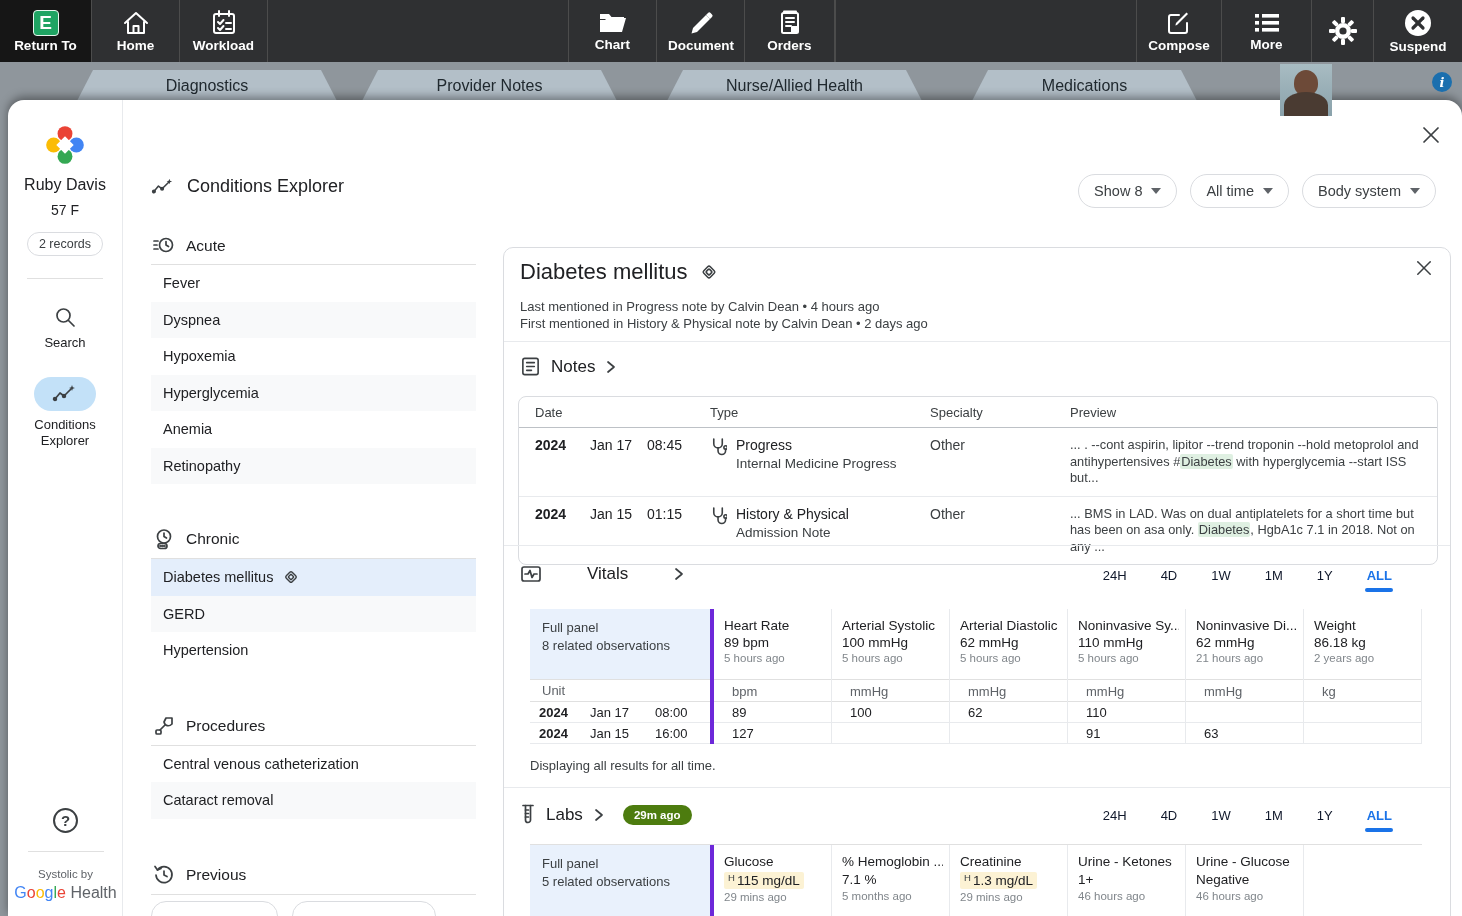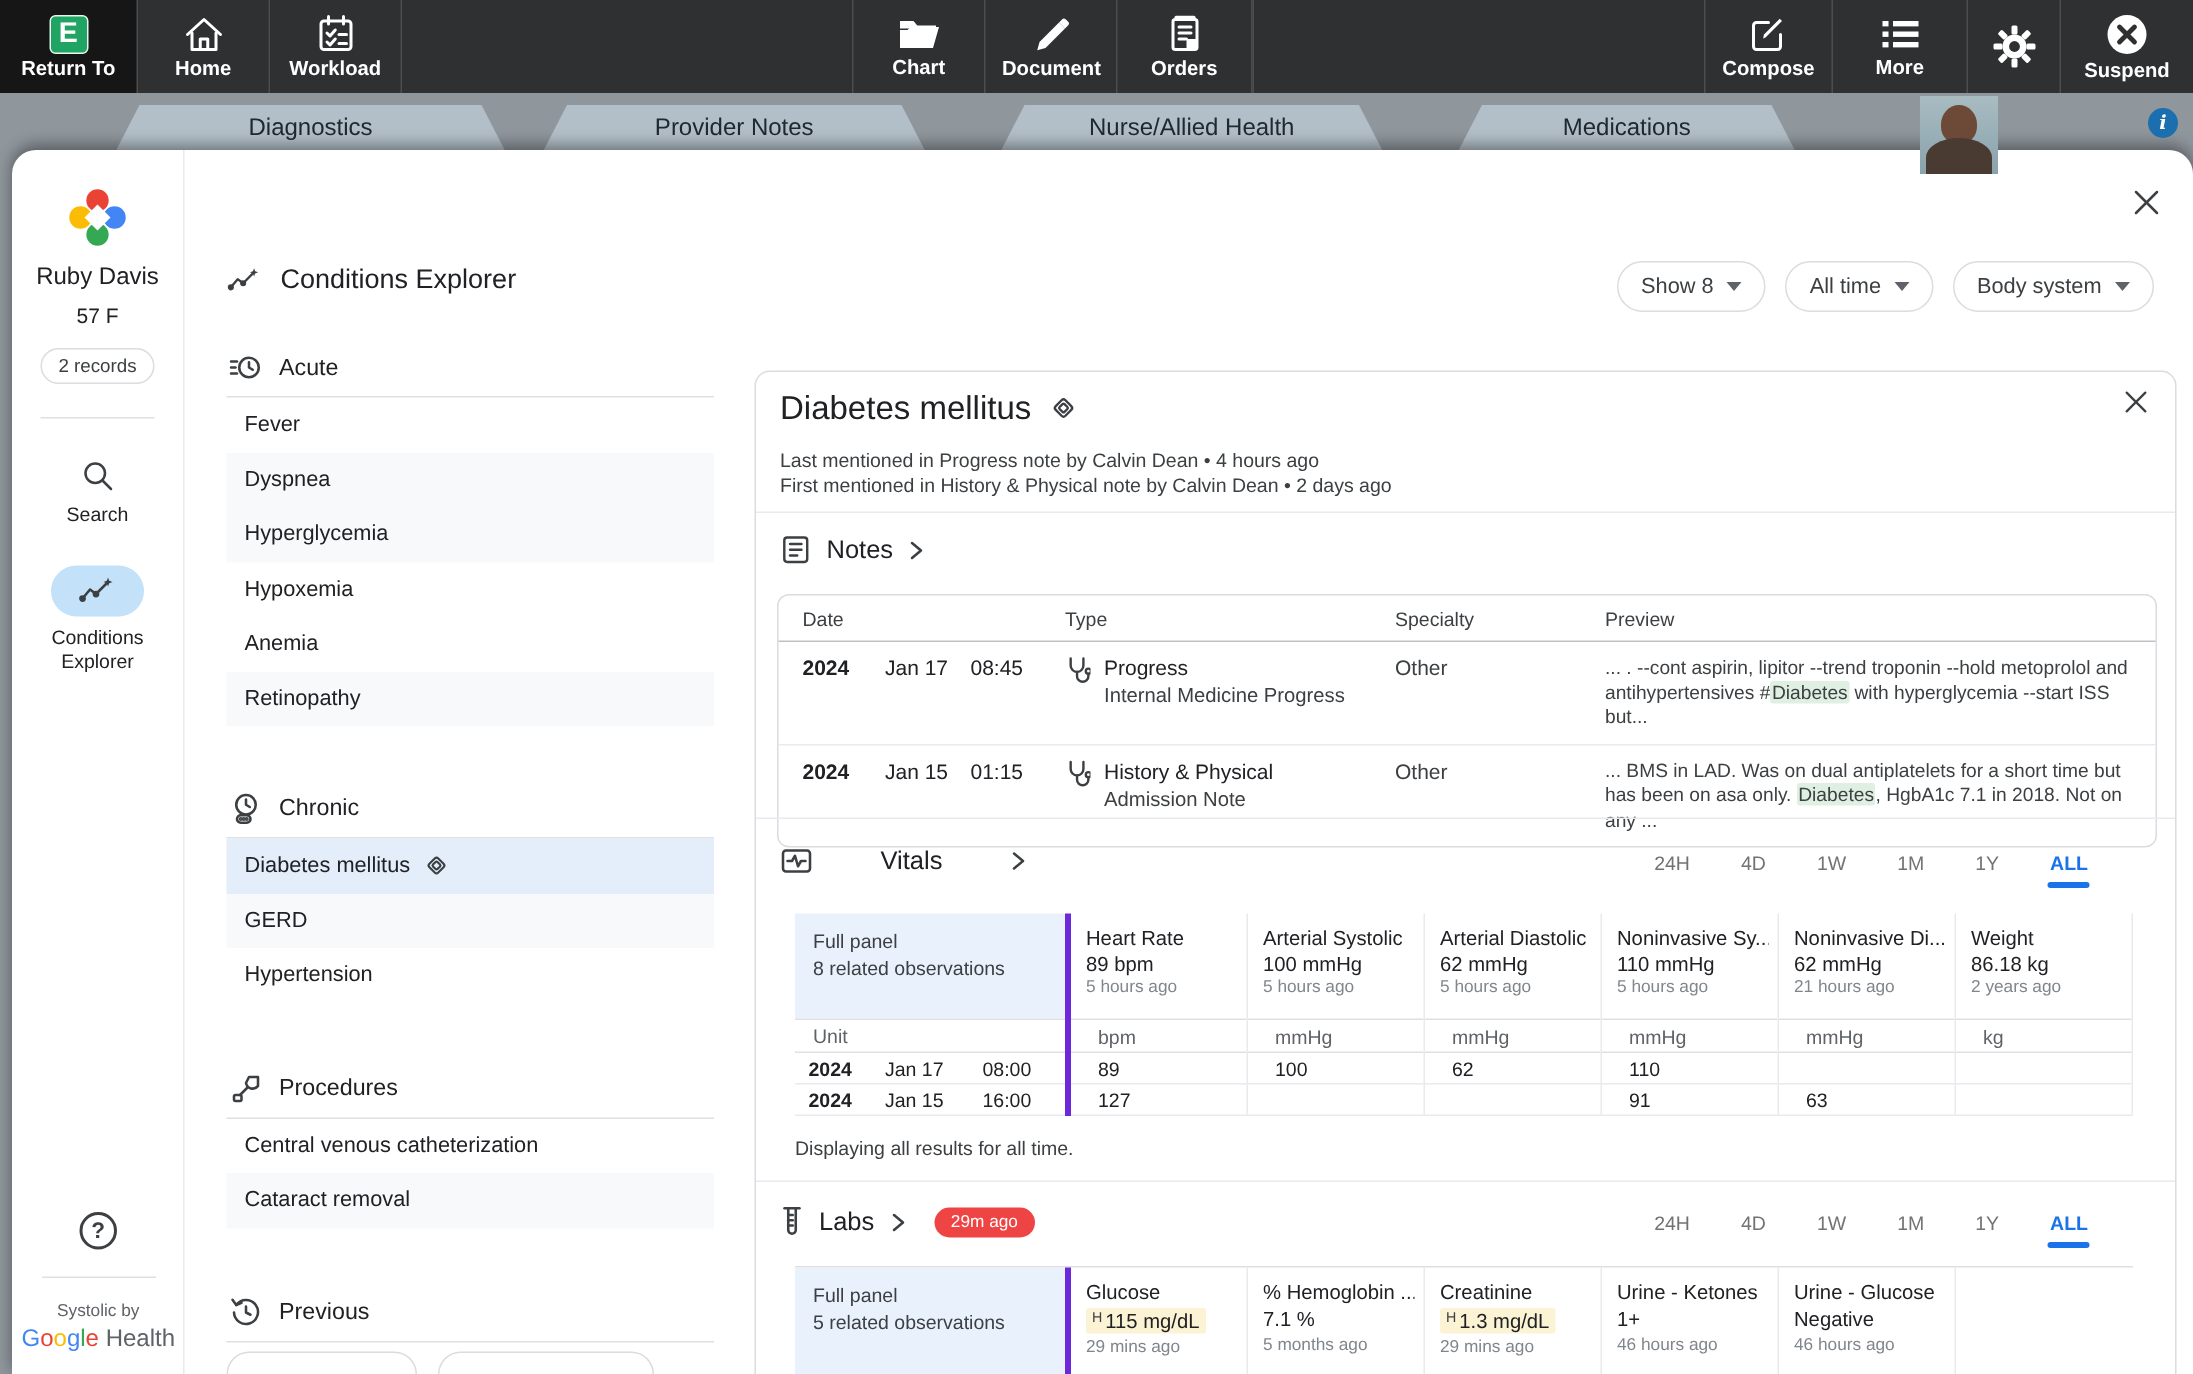--- a/index.html
+++ b/index.html
@@ -67,24 +67,24 @@
 
   
   .detail { position:absolute; left:379px; top:147px; width:948px; height:740px; border:1px solid #dadce0; border-radius:10px; background:#fff; }
   .d-title-row { position:absolute; left:16px; top:11px; display:flex; align-items:center; gap:10px; }
   .d-title { font-size:22px; color:#202124; }
   .d-close { position:absolute; right:18px; top:12px; cursor:pointer; }
   .d-mentions { position:absolute; left:16px; top:51px; font-size:13px; color:#3c4043; line-height:16.5px; }
   .d-div { position:absolute; left:0; width:100%; border-top:1px solid #e8eaed; }
   .sec-title { position:absolute; left:16px; display:flex; align-items:center; gap:10px; font-size:17px; color:#202124; }
   .ranges { position:absolute; right:58px; display:flex; gap:34px; }
-  .range { font-size:13px; color:#737373; cursor:pointer; text-align:center; position:relative; }
+  .range { font-size:13px; color:#0f172a; cursor:pointer; text-align:center; position:relative; }
   .range.on { color:#1a73e8; font-weight:bold; }
   .range.on::after { content:""; position:absolute; left:50%; transform:translateX(-50%); bottom:-9px; width:28px; height:4px; border-radius:2px; background:#1a73e8; }
-  .badge { background:#ef4444; color:#fff; font-size:11.5px; font-weight:normal; border-radius:11px; padding:4px 11px; margin-left:8px; }
+  .badge { background:#4d7c0f; color:#fff; font-size:11.5px; font-weight:bold; border-radius:11px; padding:4px 11px; margin-left:8px; }
 
   
   .notes-table { position:absolute; left:14px; top:148px; width:920px; border:1px solid #dadce0; border-radius:8px; }
   .nt-head { display:flex; height:31px; align-items:center; border-bottom:1px solid #bdc1c6; font-size:13px; color:#3c4043; }
   .nt-c1{ width:191px; padding-left:16px;} .nt-c2{ width:220px;} .nt-c3{ width:140px;} .nt-c4{ flex:1; }
   .nt-row { display:flex; padding:9px 0; border-bottom:1px solid #e8eaed; }
   .nt-row:last-child { border-bottom:none; }
   .nt-date { width:191px; display:flex; font-size:14px; padding-left:16px; }
   .nt-date .y { width:55px; font-weight:bold; } .nt-date .d { width:57px; } .nt-date .t { flex:1; }
   .nt-type { width:220px; display:flex; gap:9px; font-size:14px; }
@@ -311,22 +311,22 @@
             <line x1="1" y1="5" x2="5" y2="5"></line>
             <line x1="1" y1="9" x2="4" y2="9"></line>
             <line x1="1" y1="13" x2="5" y2="13"></line>
             <circle cx="13" cy="9" r="6.5"></circle>
             <polyline points="13,5.5 13,9 15.5,10.5"></polyline>
           </svg>
         <span>Acute</span>
       </div>
       <div class="cond-row">Fever</div>
       <div class="cond-row alt">Dyspnea</div>
+      <div class="cond-row">Hypoxemia</div>
       <div class="cond-row alt">Hyperglycemia</div>
-      <div class="cond-row">Hypoxemia</div>
       <div class="cond-row">Anemia</div>
       <div class="cond-row alt">Retinopathy</div>
 
       <div class="sec-gap-a"></div>
       <div class="sec-head">
         <svg class="stroke" width="22" height="22" viewBox="0 0 22 22">
             <circle cx="11" cy="8.5" r="6.5"></circle>
             <polyline points="11,5 11,8.5 13.5,10"></polyline>
             <rect x="5" y="15.5" width="9" height="5" rx="2.5"></rect>
             <circle cx="7.5" cy="18" r="0.5" fill="#3c4043"></circle>

